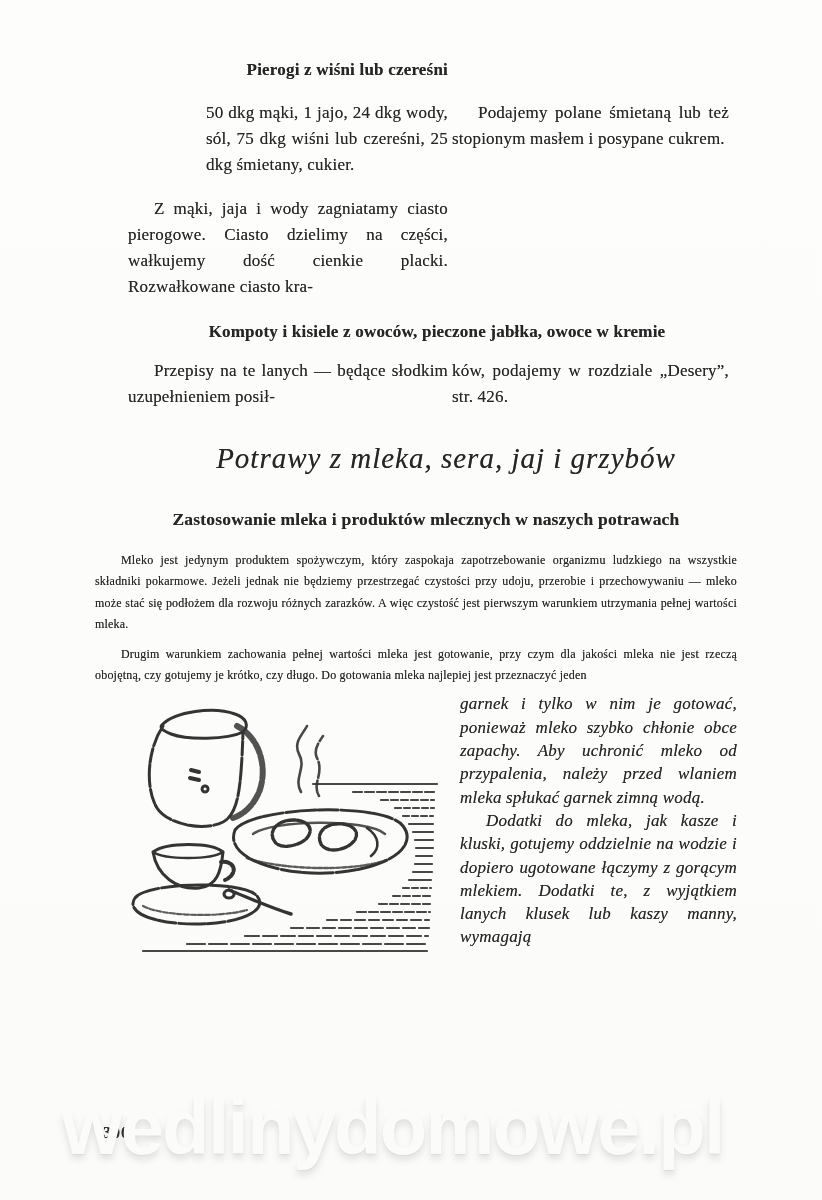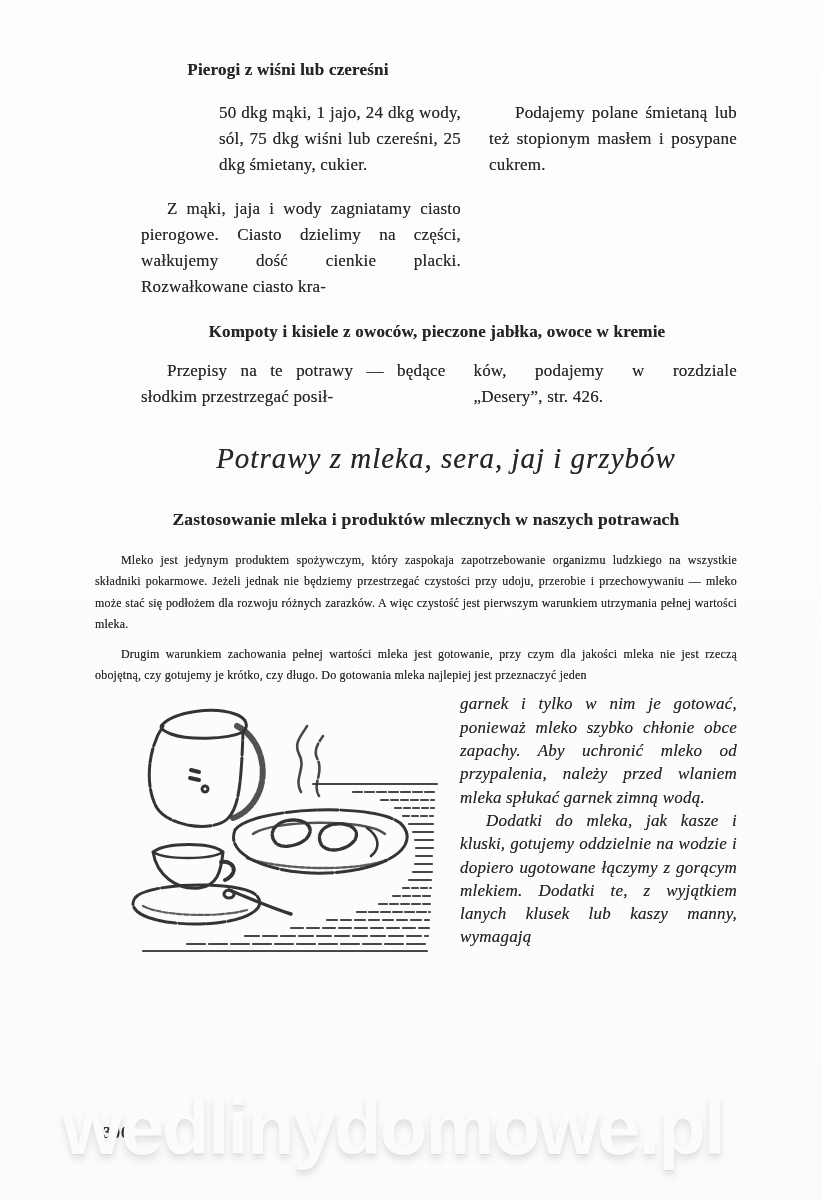--- a/index.html
+++ b/index.html
@@ -20,26 +20,26 @@
     left:95px;top:60px;
     width:642px;
   }
   
   .ink{ text-shadow:0 0 0.55px rgba(20,20,20,0.55); letter-spacing:0.2px; }
 
   .recipe-title{
     margin:0 0 20px 33px;
     width:320px;
     font-size:17px;font-weight:bold;
-    text-align:center;
+    text-align:right;
   }
   .two-col{
     display:flex;
-    margin-left:46px;
-    gap:28px;
+    margin-left:33px;
+    gap:4px;
   }
   .col-left{width:320px;}
   .col-right{width:277px;}
   .two-col p{
     margin:0;
     font-size:17px;line-height:26px;
     text-align:justify;
   }
   .ingredients{
     margin-left:78px !important;
@@ -128,21 +128,21 @@
       </div>
       <div class="col-right">
         <p class="indent ink">Podajemy polane śmietaną lub też stopionym masłem i posypane cukrem.</p>
       </div>
     </div>
 
     <h3 class="section-title ink">Kompoty i kisiele z owoców, pieczone jabłka, owoce w kremie</h3>
 
     <div class="two-col">
       <div class="col-left">
-        <p class="indent ink">Przepisy na te potrawy — będące słodkim przestrzegać posił-</p>
+        <p class="indent ink">Przepisy na te lanych — będące słodkim uzupełnieniem posił-</p>
       </div>
       <div class="col-right">
         <p class="ink">ków, podajemy w rozdziale „Desery”, str. 426.</p>
       </div>
     </div>
 
     <h1 class="chapter-title ink">Potrawy z mleka, sera, jaj i grzybów</h1>
     <h2 class="chapter-subtitle ink">Zastosowanie mleka i produktów mlecznych w naszych potrawach</h2>
 
     <p class="body-par indent ink">Mleko jest jedynym produktem spożywczym, który zaspokaja zapotrzebowanie organizmu ludzkiego na wszystkie składniki pokarmowe. Jeżeli jednak nie będziemy przestrzegać czystości przy udoju, przerobie i przechowywaniu — mleko może stać się podłożem dla rozwoju różnych zarazków. A więc czystość jest pierwszym warunkiem utrzymania pełnej wartości mleka.</p>

